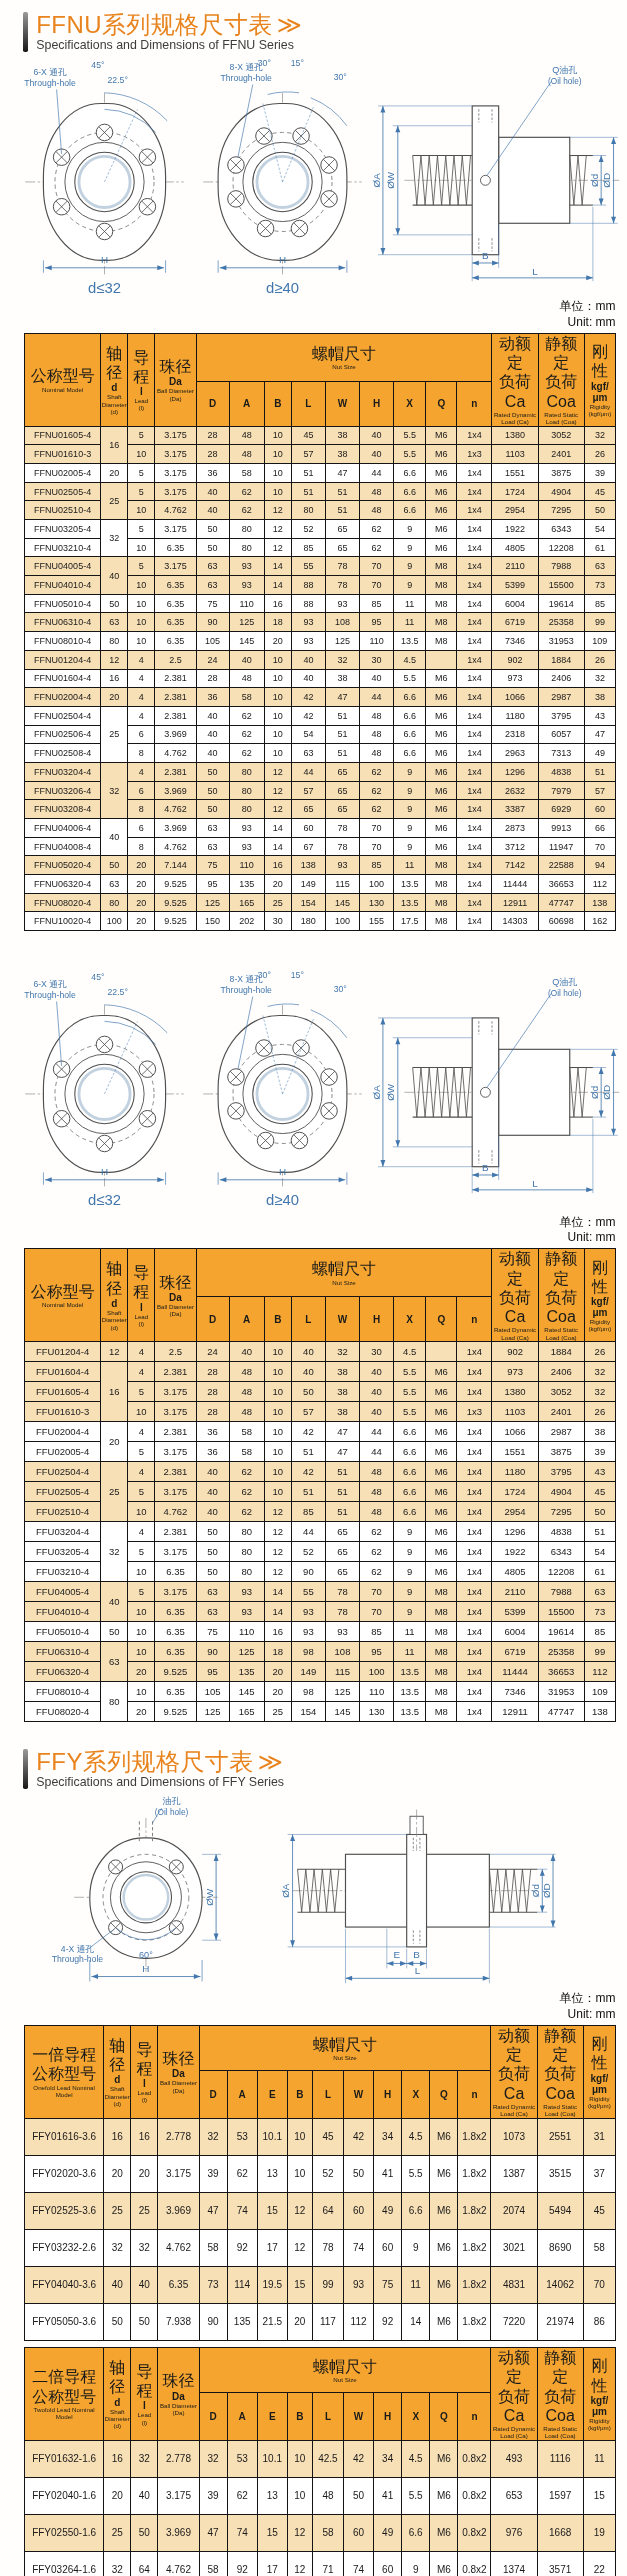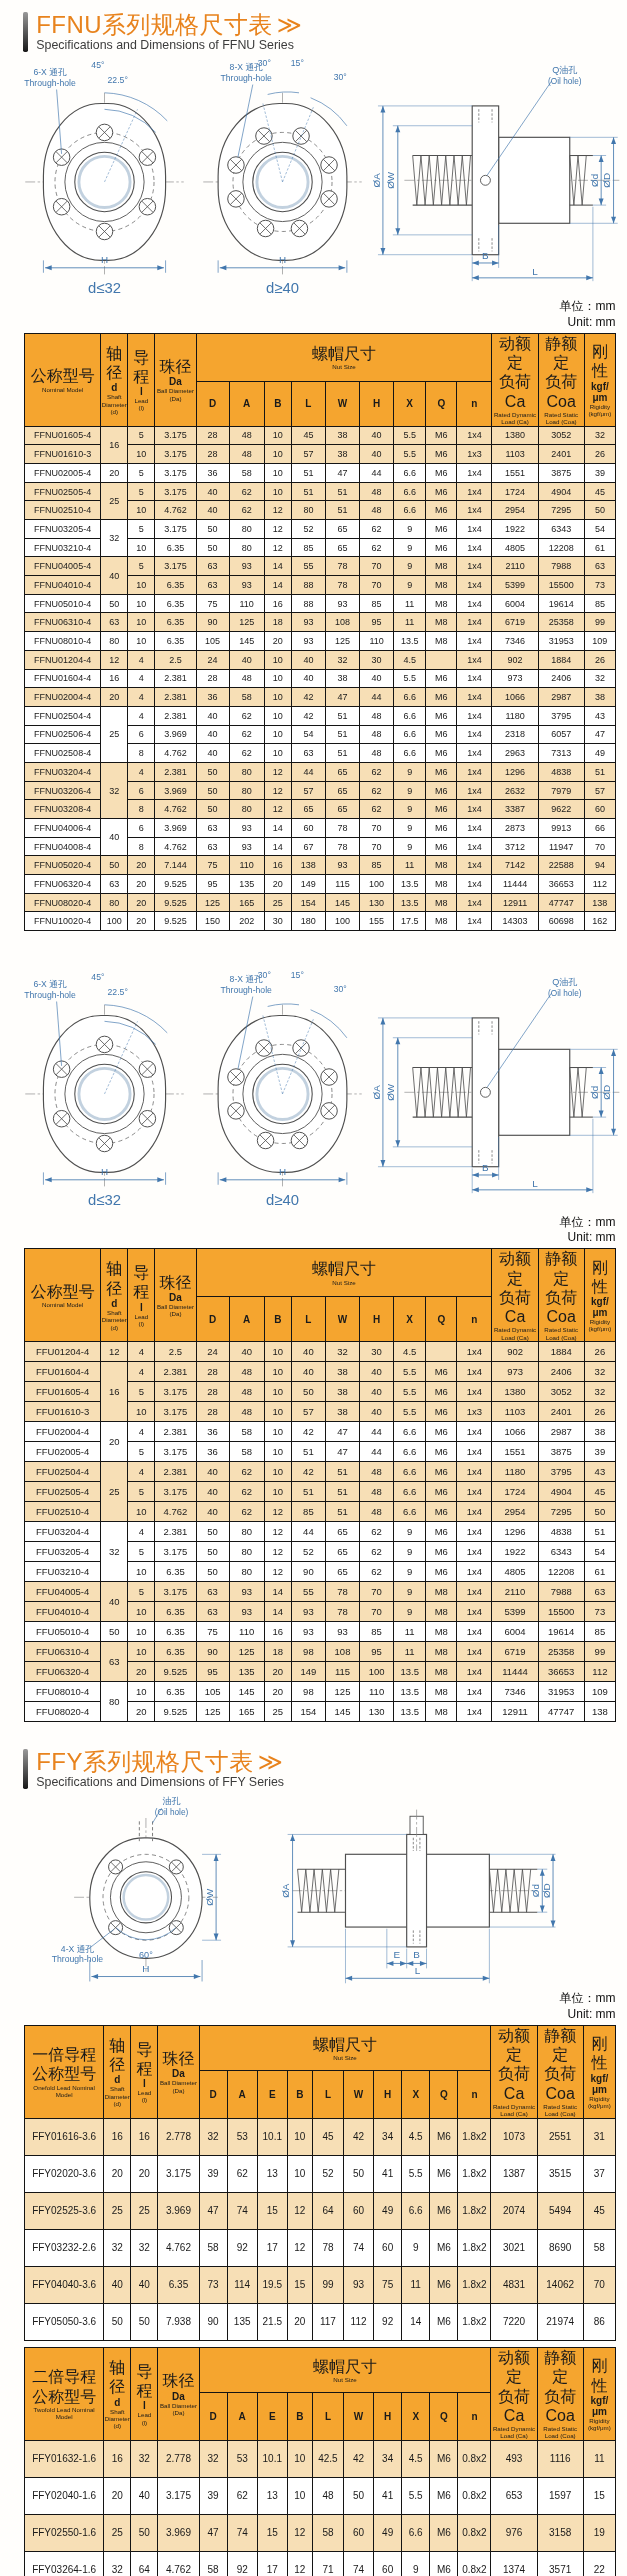--- a/index.html
+++ b/index.html
@@ -653,21 +653,21 @@
               <td data-name="cell-nut-D">50</td>
               <td data-name="cell-nut-A">80</td>
               <td data-name="cell-nut-B">12</td>
               <td data-name="cell-nut-L">65</td>
               <td data-name="cell-nut-W">65</td>
               <td data-name="cell-nut-H">62</td>
               <td data-name="cell-nut-X">9</td>
               <td data-name="cell-nut-Q">M6</td>
               <td data-name="cell-nut-n">1x4</td>
               <td data-name="cell-dynamic-load">3387</td>
-              <td data-name="cell-static-load">9622</td>
+              <td data-name="cell-static-load">6929</td>
               <td data-name="cell-rigidity">60</td>
             </tr>
             <tr data-name="table-row">
               <td data-name="cell-model">FFNU04006-4</td>
               <td rowspan="2" data-name="cell-shaft-diameter">40</td>
               <td data-name="cell-lead">6</td>
               <td data-name="cell-ball-diameter">3.969</td>
               <td data-name="cell-nut-D">63</td>
               <td data-name="cell-nut-A">93</td>
               <td data-name="cell-nut-B">14</td>
@@ -1828,21 +1828,21 @@
               <td data-name="cell-nut-A">74</td>
               <td data-name="cell-nut-E">15</td>
               <td data-name="cell-nut-B">12</td>
               <td data-name="cell-nut-L">58</td>
               <td data-name="cell-nut-W">60</td>
               <td data-name="cell-nut-H">49</td>
               <td data-name="cell-nut-X">6.6</td>
               <td data-name="cell-nut-Q">M6</td>
               <td data-name="cell-nut-n">0.8x2</td>
               <td data-name="cell-dynamic-load">976</td>
-              <td data-name="cell-static-load">3158</td>
+              <td data-name="cell-static-load">1668</td>
               <td data-name="cell-rigidity">19</td>
             </tr>
             <tr data-name="table-row">
               <td data-name="cell-model">FFY03264-1.6</td>
               <td rowspan="1" data-name="cell-shaft-diameter">32</td>
               <td data-name="cell-lead">64</td>
               <td data-name="cell-ball-diameter">4.762</td>
               <td data-name="cell-nut-D">58</td>
               <td data-name="cell-nut-A">92</td>
               <td data-name="cell-nut-E">17</td>

